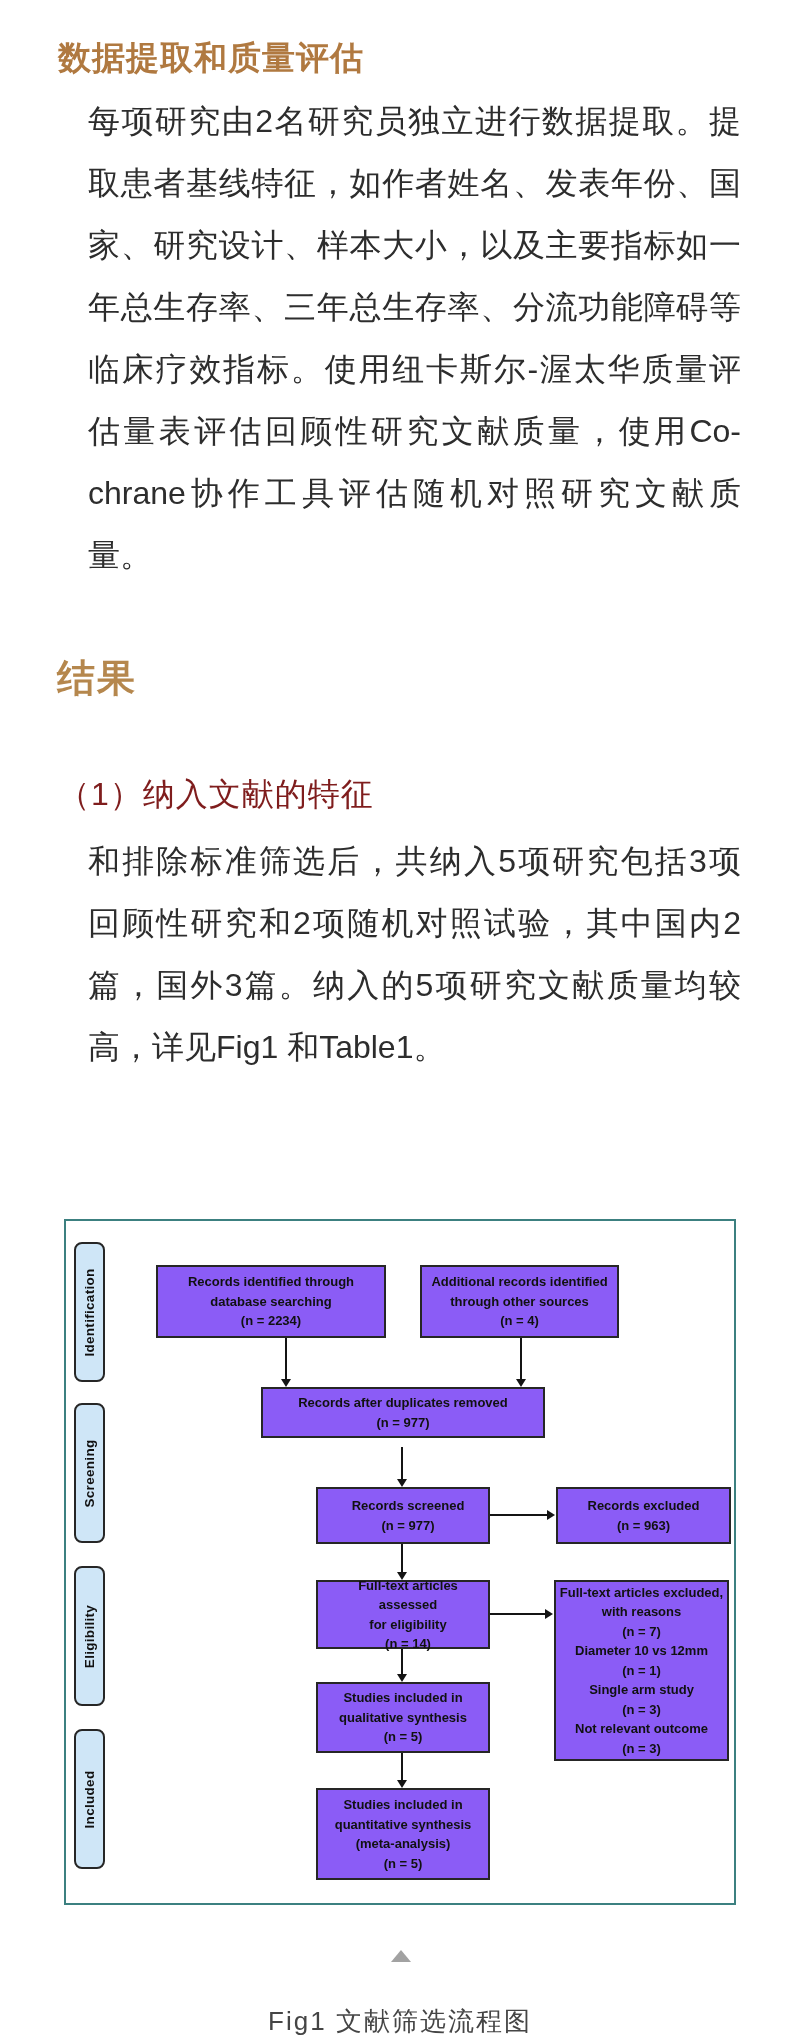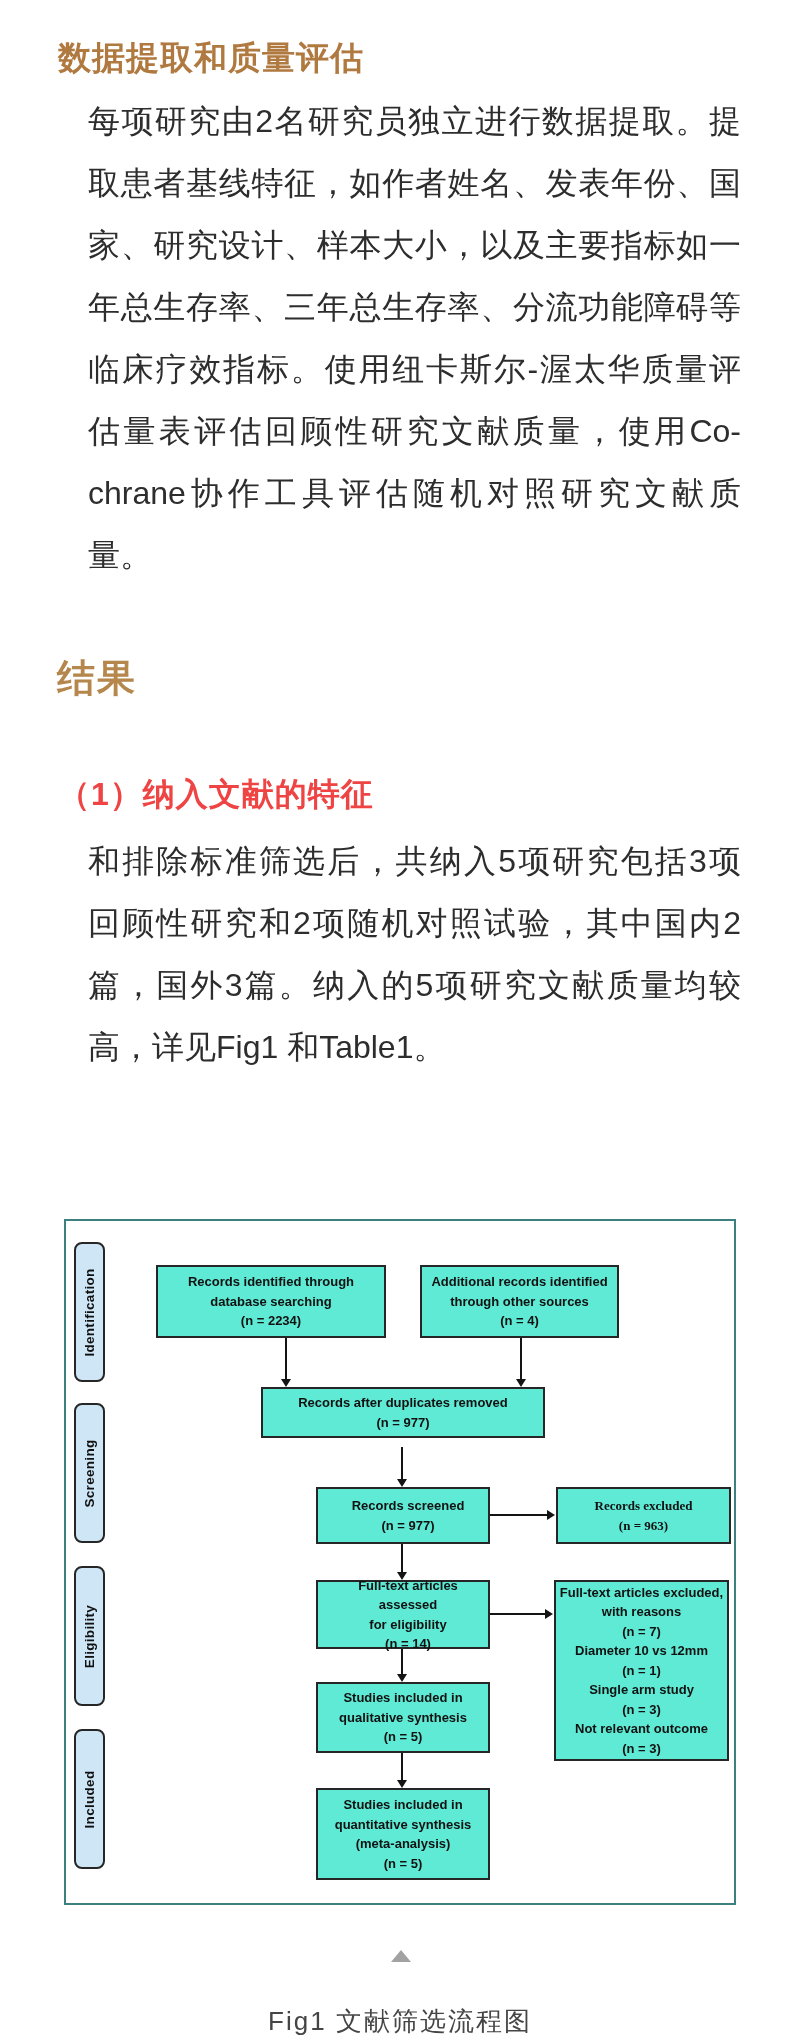--- a/index.html
+++ b/index.html
@@ -23,42 +23,42 @@
   .para .jl{text-align:justify;text-align-last:justify;margin-left:28px;}
   .para .jl.last{text-align-last:left;}
   .results-title{
     left:57px;top:656px;width:684px;
     font-family:"Liberation Serif","DejaVu Serif",serif;
     font-size:38px;font-weight:700;color:#b5874d;
     line-height:44px;letter-spacing:2px;
   }
   .sub-title{
     left:58px;top:774px;width:684px;
-    font-size:32px;font-weight:700;color:#ef4444;
+    font-size:32px;font-weight:400;color:#7f1d1d;
     line-height:40px;letter-spacing:1px;
   }
 
   
   .fig{
     left:64px;top:1219px;width:672px;height:686px;
     border:2px solid #3c8080;background:#ffffff;
     box-sizing:border-box;
   }
   .stage{
     position:absolute;left:8px;width:31px;
     background:#cfe6f7;border:2px solid #262626;border-radius:8px;
     display:flex;align-items:center;justify-content:center;
     box-sizing:border-box;
   }
   .stage span{
     transform:rotate(-90deg);white-space:nowrap;
     font-size:13.5px;font-weight:700;color:#111111;letter-spacing:.3px;
   }
   .fbox{
-    position:absolute;background:#5eead4;border:2px solid #262626;
+    position:absolute;background:#8b5cf6;border:2px solid #262626;
     display:flex;align-items:center;justify-content:center;
     text-align:center;font-size:13px;font-weight:600;color:#111111;
     line-height:1.5;white-space:pre-line;box-sizing:border-box;
     padding:0 2px;
   }
   .av{position:absolute;width:2px;background:#141414;}
   .av::after{
     content:"";position:absolute;bottom:-8px;left:-4px;
     border-left:5px solid transparent;border-right:5px solid transparent;
     border-top:8px solid #141414;
@@ -126,21 +126,21 @@
   <div class="fbox" style="left:90px;top:44px;width:230px;height:73px;">Records identified through
 database searching
 (n = 2234)</div>
   <div class="fbox" style="left:354px;top:44px;width:199px;height:73px;">Additional records identified
 through other sources
 (n = 4)</div>
   <div class="fbox" style="left:195px;top:166px;width:284px;height:51px;">Records after duplicates removed
 (n = 977)</div>
   <div class="fbox" style="left:250px;top:266px;width:174px;height:57px;padding-left:12px;">Records screened
 (n = 977)</div>
-  <div class="fbox" style="left:490px;top:266px;width:175px;height:57px;font-family:Liberation Serif, serif;">Records excluded
+  <div class="fbox" style="left:490px;top:266px;width:175px;height:57px;">Records excluded
 (n = 963)</div>
   <div class="fbox" style="left:250px;top:359px;width:174px;height:69px;padding-left:12px;">Full-text articles assessed
 for eligibility
 (n = 14)</div>
   <div class="fbox" style="left:488px;top:359px;width:175px;height:181px;">Full-text articles excluded,
 with reasons
 (n = 7)
 Diameter 10 vs 12mm
 (n = 1)
 Single arm study

